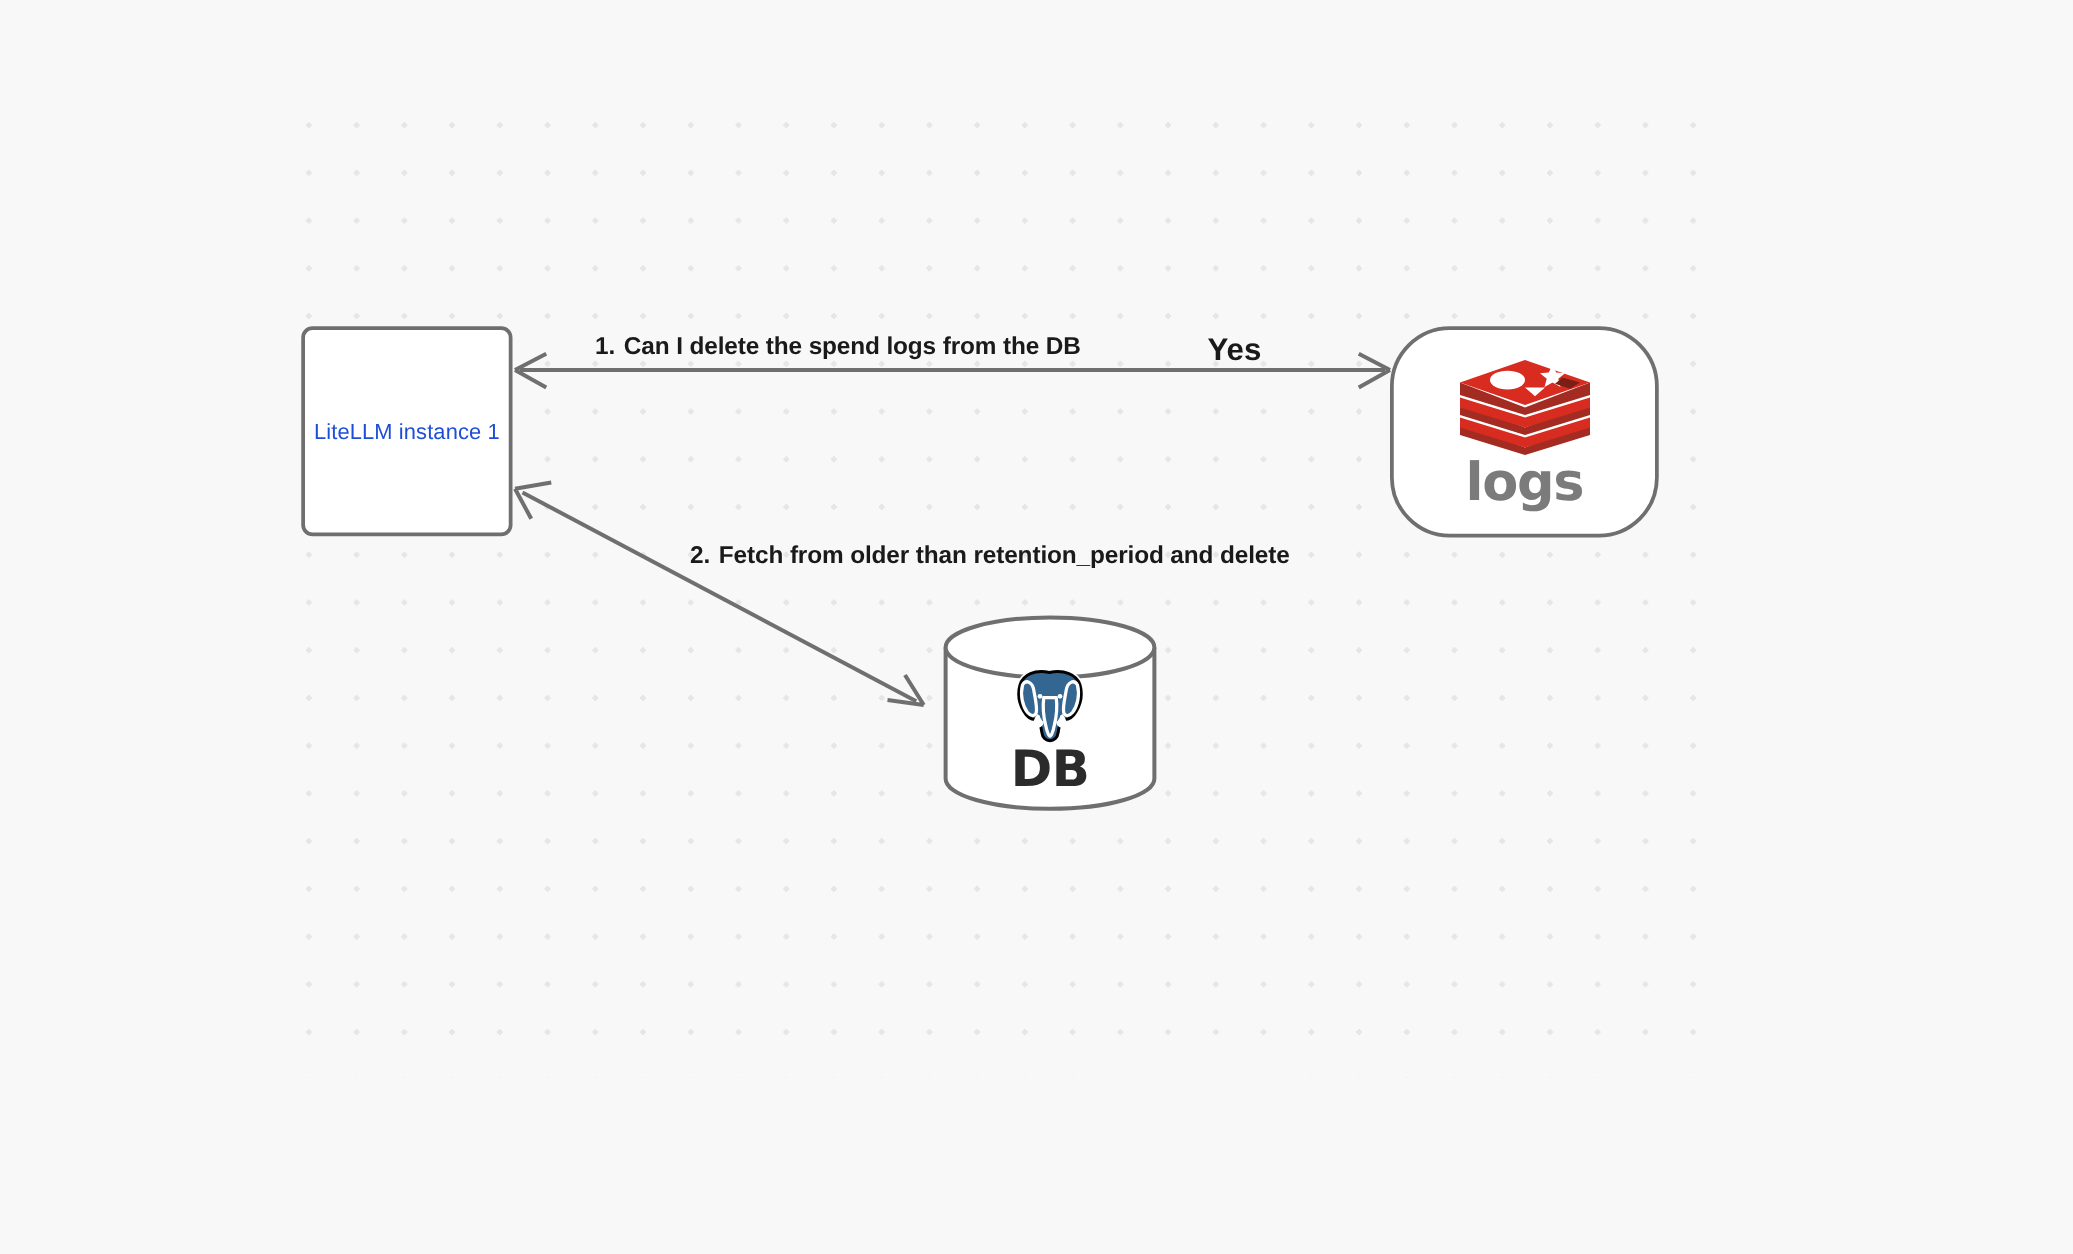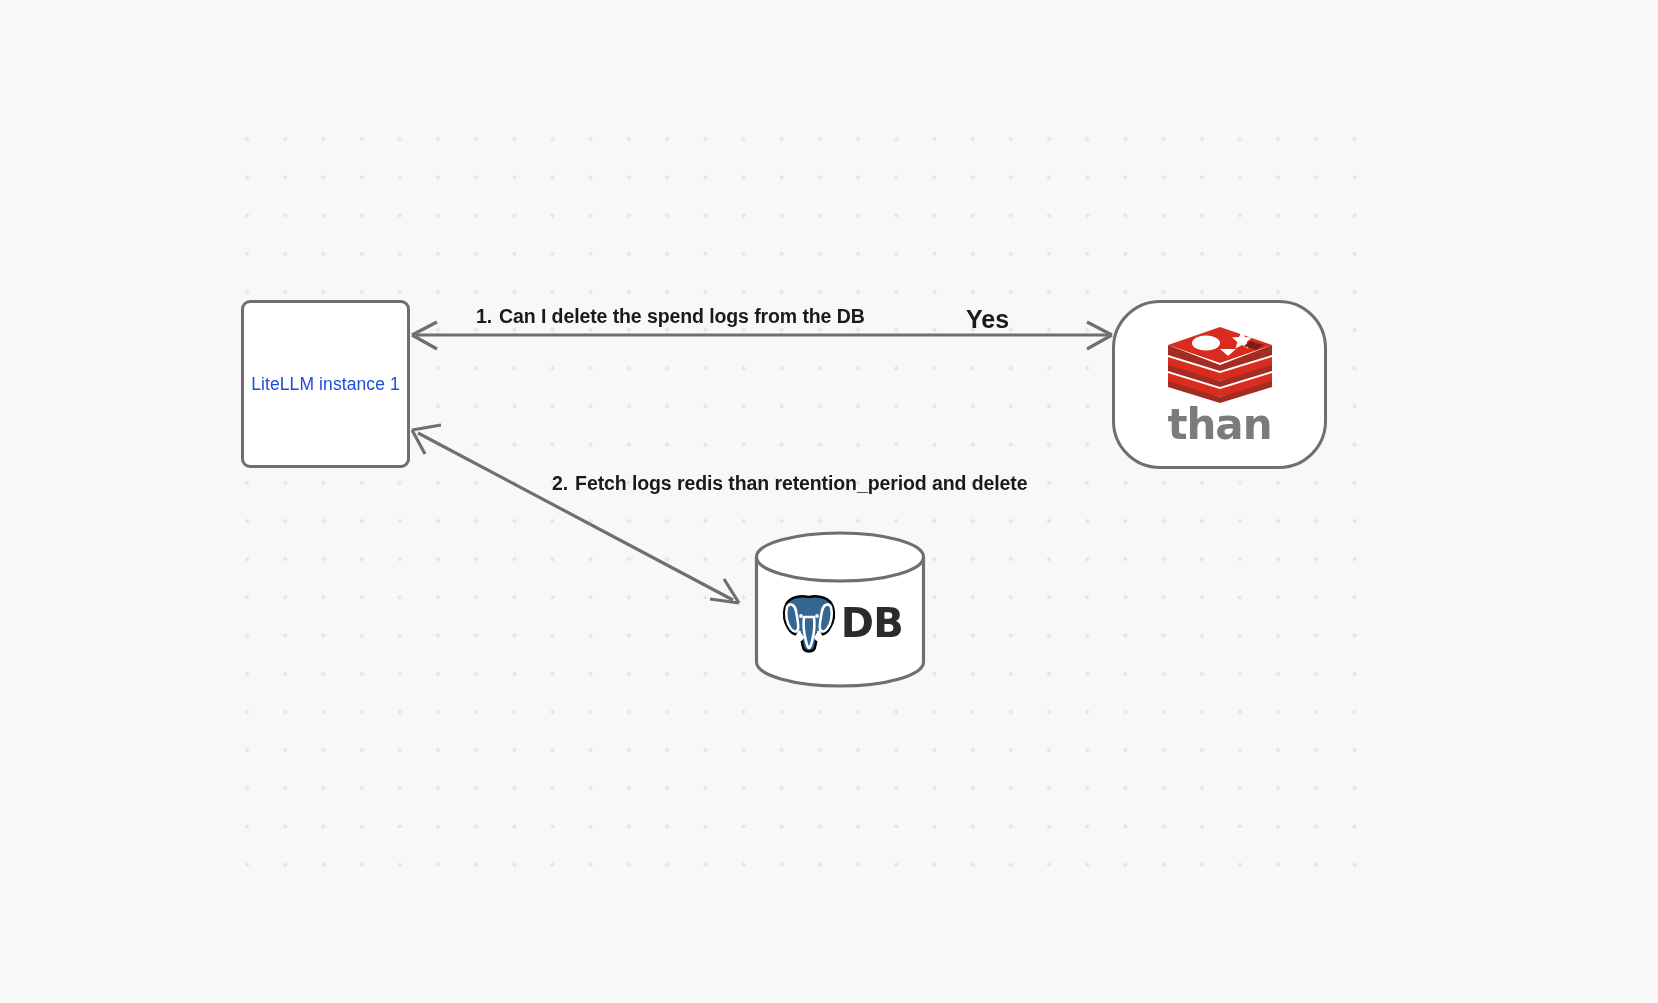--- a/index.html
+++ b/index.html
@@ -10,21 +10,20 @@
   body {
     font-family: "Liberation Sans", sans-serif;
     -webkit-font-smoothing: antialiased;
   }
   #canvas {
     position: relative;
     width: 1658px;
     height: 862px;
     background: #f8f8f9;
     overflow: hidden;
-    margin-top: 39px;
   }
   
   #dot-grid {
     position: absolute;
     left: 228px;
     top: 81px;
     width: 1146px;
     height: 800px;
     background-image: radial-gradient(circle, #e6e6e8 2.1px, rgba(0,0,0,0) 2.2px);
     background-size: 38.2px 38.2px;
@@ -99,20 +98,21 @@
     position: absolute;
     left: 0; top: 0;
     width: 172px;
     height: 157px;
     display: flex;
     align-items: center;
     justify-content: center;
     padding-top: 26px;
     box-sizing: border-box;
     gap: 0px;
+    flex-direction: column;
   }
   .db-text {
     font-family: "DejaVu Sans", sans-serif;
     font-size: 40px;
     font-weight: 700;
     color: #2b2b2b;
     letter-spacing: -0.5px;
     line-height: 1;
   }
 
@@ -180,21 +180,21 @@
     </g>
   </svg>
 
   <div class="edge-label" id="edge-label-1">
     <span class="step-num">1.</span><span>Can I delete the spend logs from the DB</span>
   </div>
 
   <div class="edge-label" id="edge-label-yes">Yes</div>
 
   <div class="edge-label" id="edge-label-2">
-    <span class="step-num">2.</span><span>Fetch logs redis than retention_period and delete</span>
+    <span class="step-num">2.</span><span>Fetch from older than retention_period and delete</span>
   </div>
 
   <div class="node-box" id="node-litellm-1">
     <span class="node-label">LiteLLM instance 1</span>
   </div>
 
 
 
   <div id="node-redis">
     <div class="redis-logo">
@@ -211,21 +211,21 @@
         <path d="M56 2 L108 20 L56 38 L4 20 Z" fill="#d82c20"></path>
 
         <ellipse cx="42" cy="18" rx="14" ry="7.5" fill="#ffffff"></ellipse>
 
         <path d="M78 6 L81 12 L88 12.6 L82.6 17 L84.4 23.6 L78 20 L71.6 23.6 L73.4 17 L68 12.6 L75 12 Z" fill="#ffffff"></path>
 
         <path d="M56 24 L72 24 L64 31 Z" fill="#ffffff"></path>
 
         <path d="M86 16 L100 20 L92 25 L80 21 Z" fill="#7a1f17"></path>
       </svg>
-      <span class="redis-wordmark">than</span>
+      <span class="redis-wordmark">logs</span>
     </div>
   </div>
 
   <div id="node-db">
     <svg width="172" height="157" viewBox="0 0 172 157" xmlns="http://www.w3.org/2000/svg">
       <path d="M2.5 26 L2.5 131 A 83.5 24 0 0 0 169.5 131 L169.5 26" fill="#ffffff" stroke="#6f6f6f" stroke-width="3.2"></path>
       <ellipse cx="86" cy="26" rx="83.5" ry="24" fill="#ffffff" stroke="#6f6f6f" stroke-width="3.2"></ellipse>
     </svg>
     <div class="db-inner">
       <svg width="64" height="64" viewBox="0 0 64 64" xmlns="http://www.w3.org/2000/svg">

